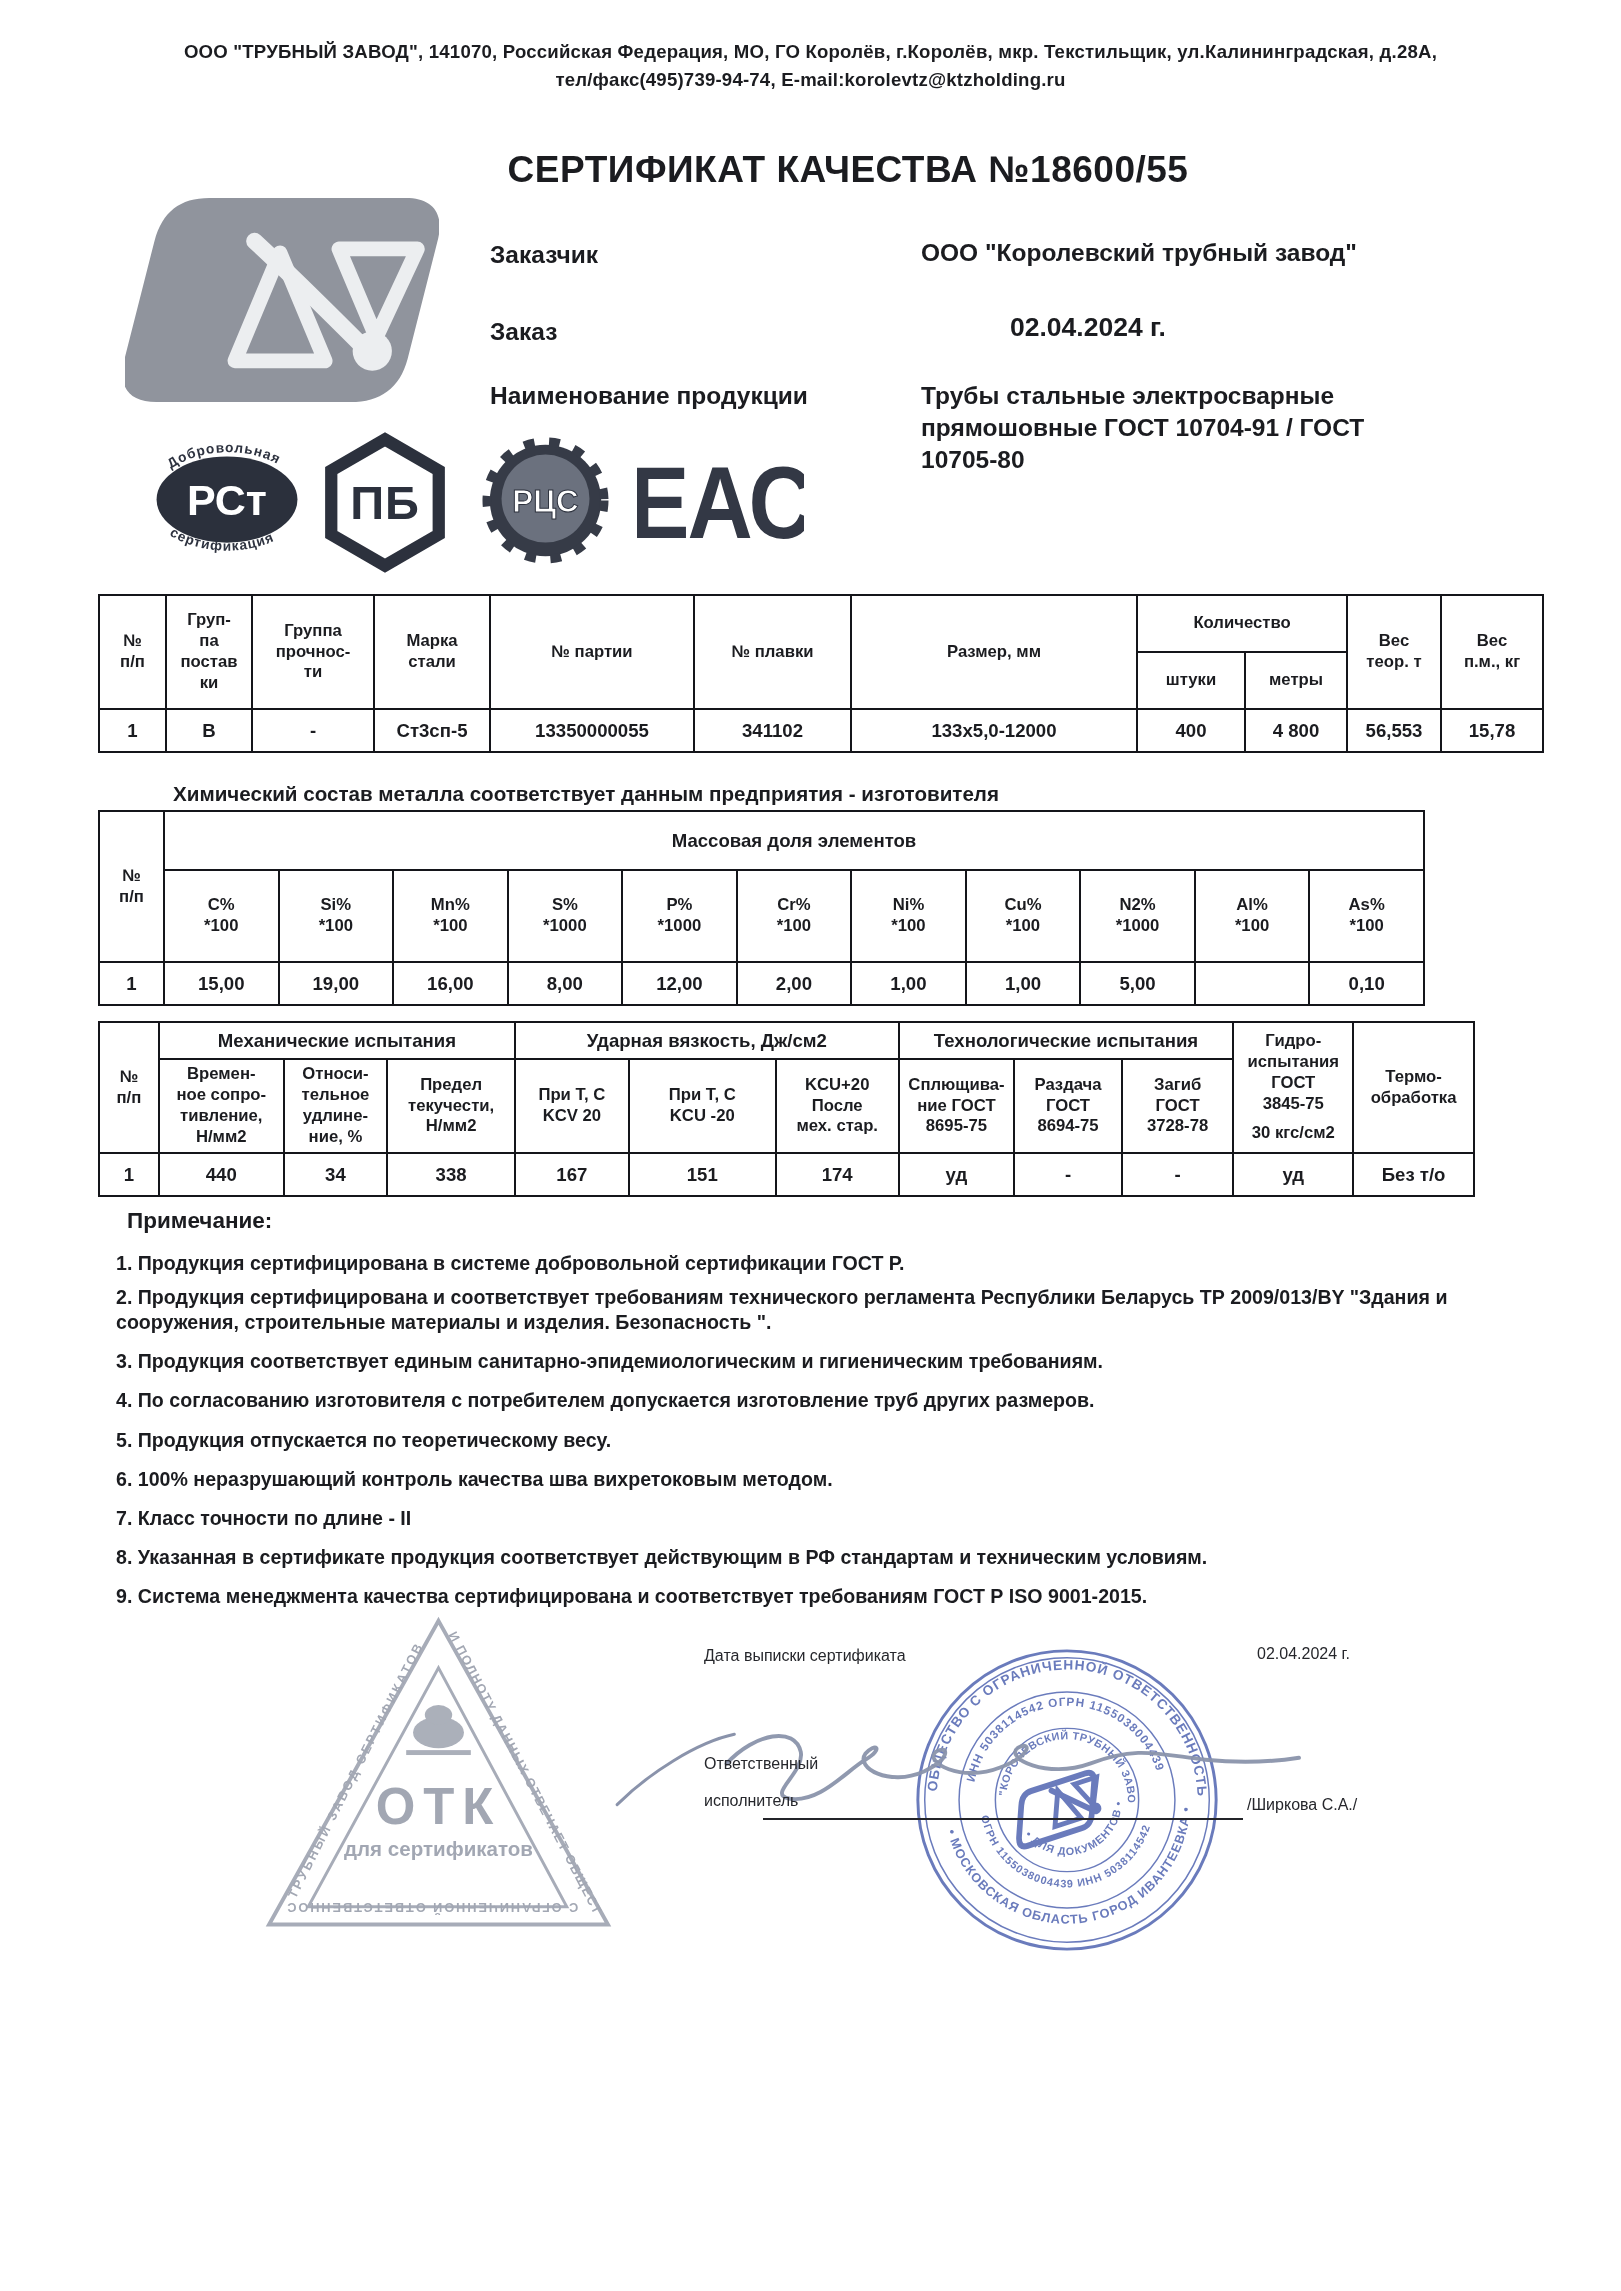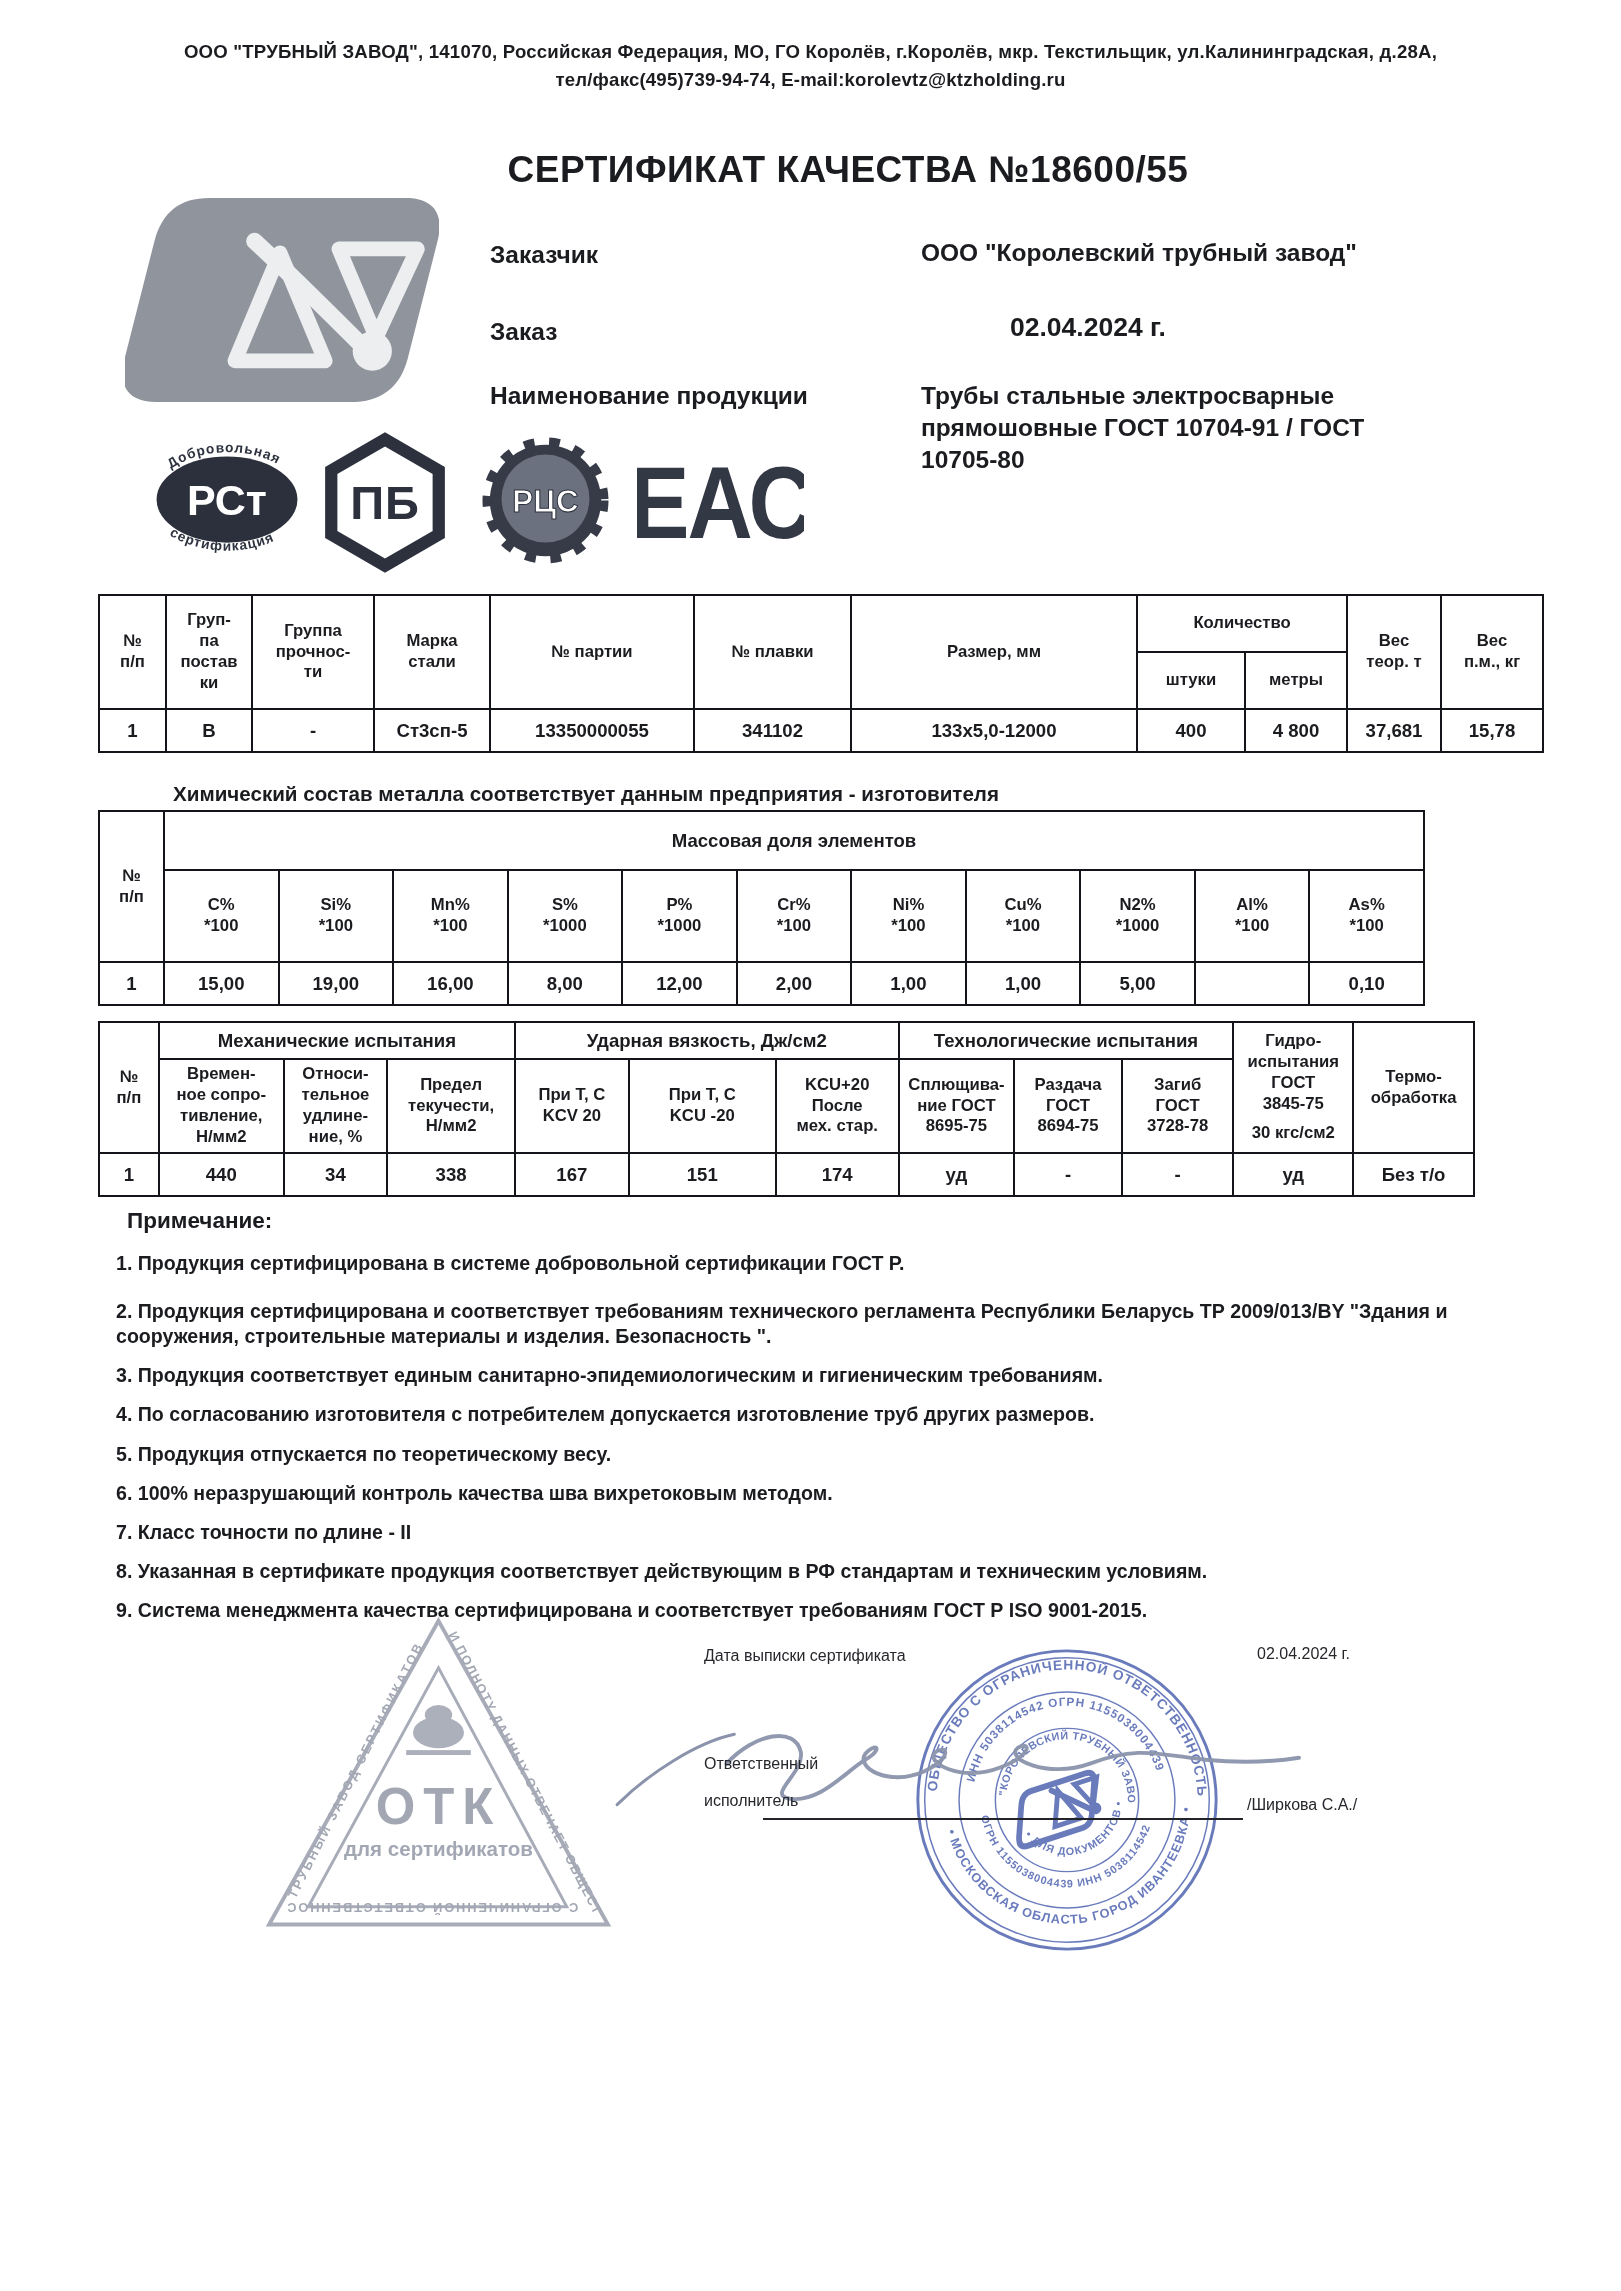--- a/index.html
+++ b/index.html
@@ -24,21 +24,21 @@
   .doc-table th,.doc-table td{
     border:2px solid #14151a;font-weight:bold;text-align:center;vertical-align:middle;
     padding:2px 2.9px;overflow:hidden;
   }
   .doc-table th{font-size:16.7px;line-height:1.25;}
   .doc-table td{font-size:18.6px;height:37px;}
   .sub{font-size:14.7px;}
 
   .notes{font-size:19.6px;font-weight:bold;line-height:25.5px;}
   .notes .note-item{margin-bottom:13.7px;}
-  .notes .note-item:first-child{margin-bottom:22px;}
+  .notes .note-item:first-child{margin-bottom:8px;}
 
   .footer-text{font-size:16px;font-weight:normal;color:#26272c;margin-top:8px;}
 
   .sig-line{border-bottom:2px solid #232429;}
 
   svg text{font-family:"Liberation Sans","DejaVu Sans",sans-serif;}
 </style>
 </head>
 <body>
 
@@ -149,21 +149,21 @@
     <tr>
       <td>1</td>
       <td>В</td>
       <td>-</td>
       <td>Ст3сп-5</td>
       <td>13350000055</td>
       <td>341102</td>
       <td>133х5,0-12000</td>
       <td>400</td>
       <td>4 800</td>
-      <td>37,681</td>
+      <td>56,553</td>
       <td>15,78</td>
     </tr>
   </tbody>
     </table>
 
   <div class="abs sec-title" style="left:173px;top:782px;">Химический состав металла соответствует данным предприятия - изготовителя</div>
 
   <table class="abs doc-table" style="left:98px;top:810px;width:1327px;">
     <colgroup>
       <col style="width:65px">

